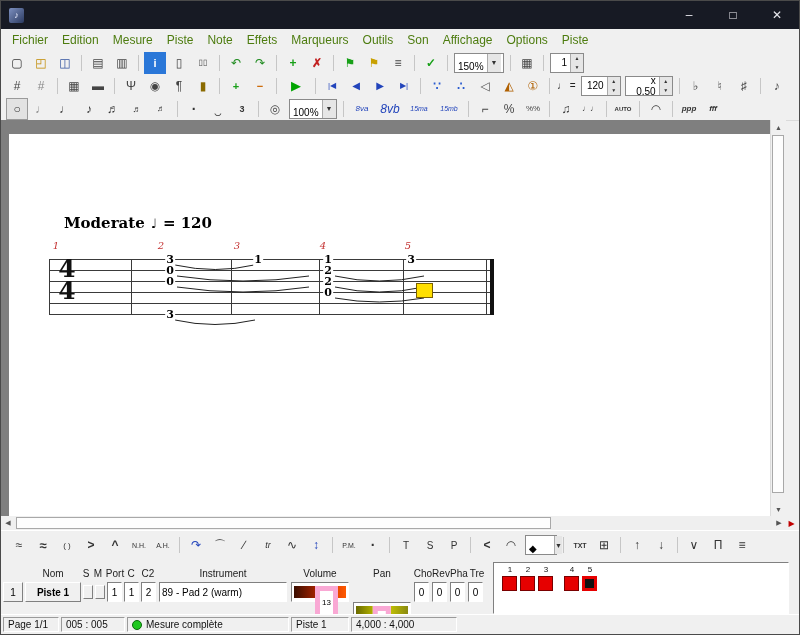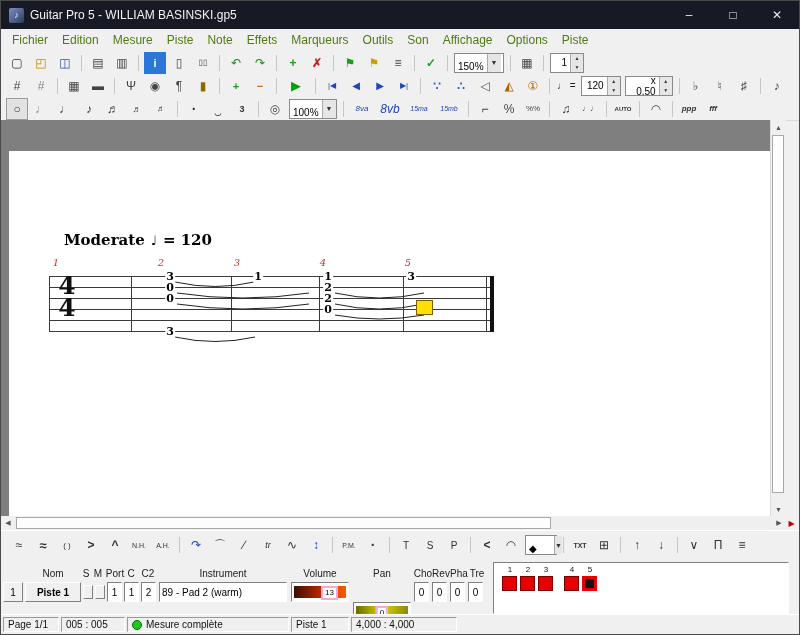--- a/index.html
+++ b/index.html
@@ -36,21 +36,21 @@
             align-items:center;justify-content:center;font-size:7px;color:#333;}
   .tspin{display:inline-flex;height:18px;border:1px solid #8a8a8a;background:#fff;margin:0 2px;
          flex:none;font-size:10px;align-items:center;}
   .tspin .v{padding:0 3px;flex:1;text-align:right;}
   .tspin .ud{display:flex;flex-direction:column;width:12px;border-left:1px solid #aaa;height:100%;}
   .tspin .ud span{flex:1;font-size:5px;display:flex;align-items:center;justify-content:center;
                   background:#e6e6e6;color:#333;}
   .tlbl{font-size:10px;margin:0 3px;flex:none;color:#222;}
   
   .viewport{position:absolute;top:119px;left:0;width:785px;height:396px;background:#7f7f7f;overflow:hidden;}
-  .page{position:absolute;left:8px;top:14px;width:768px;height:382px;background:#fff;margin-top:17px;}
+  .page{position:absolute;left:8px;top:14px;width:768px;height:382px;background:#fff;}
   .tempo-mark{position:absolute;left:55px;top:80px;font-family:"DejaVu Serif",serif;
               font-weight:bold;font-size:15px;color:#000;display:flex;align-items:baseline;gap:6px;}
   .tempo-mark .noteglyph{font-size:13px;}
   .mnum{position:absolute;top:106px;font-family:"DejaVu Serif",serif;font-style:italic;
         color:#c43333;font-size:10px;transform:translateX(-50%);}
   .tsig{position:absolute;left:44px;width:28px;text-align:center;color:#111;
         font-family:"DejaVu Serif",serif;font-weight:bold;font-size:25px;line-height:22px;}
   .tabnote{position:absolute;background:#fff;font-family:"DejaVu Serif",serif;font-weight:bold;
            font-size:11px;line-height:13px;padding:0 1px;transform:translateX(-50%);color:#000;}
   .note-cursor{position:absolute;left:407px;top:149px;width:17px;height:15px;background:#ffdf00;
@@ -79,22 +79,22 @@
   .mc{position:absolute;top:24px;height:20px;box-sizing:border-box;font-size:10px;}
   .cell-raised{background:#f0f0f0;border:1px solid;border-color:#fff #808080 #808080 #fff;
                display:flex;align-items:center;justify-content:center;}
   .cell-sunken{background:#fff;border:1px solid;border-color:#808080 #fff #fff #808080;
                display:flex;align-items:center;padding:0 2px;}
   .slider{background:#fff;border:1px solid;border-color:#808080 #fff #fff #808080;position:relative;}
   .vol-fill{position:absolute;left:2px;right:2px;top:3px;bottom:3px;
             background:linear-gradient(90deg,#3a0e00,#c42800 55%,#ff5a00);}
   .pan-fill{position:absolute;left:2px;right:2px;top:3px;bottom:3px;
             background:linear-gradient(90deg,#6a6a00,#d8d800 50%,#8a8a10);}
-  .slider-val{position:absolute;top:3px;background:#fff;border:2px solid #f9a8d4;font-size:8px;
-              line-height:10px;padding:0 2px;color:#000;}
+  .slider-val{position:absolute;top:3px;background:#fff;border:5px solid #f9a8d4;font-size:8px;
+              line-height:10px;padding:7px 2px;color:#000;}
   .vol-pos{right:10px;} .pan-pos{left:50%;transform:translateX(-50%);}
   .mstrip{position:absolute;left:492px;top:4px;width:296px;height:52px;background:#fff;
           border:1px solid;border-color:#808080 #fff #fff #808080;box-sizing:border-box;}
   .mslabel{position:absolute;top:2px;width:16px;text-align:center;font-size:8px;color:#111;}
   .msquare{position:absolute;top:13px;width:15px;height:15px;background:#e60000;
            border:1px solid #7a0000;box-sizing:border-box;}
   .msquare.current{background:#111;border:3px solid #e60000;}
   
   .statusbar{position:absolute;bottom:0;left:0;right:0;height:19px;background:#f0f0f0;
              border-top:1px solid #fff;}
@@ -104,21 +104,20 @@
   .led{width:8px;height:8px;border-radius:50%;background:#1ec81e;border:1px solid #0a6a0a;
        margin-right:4px;flex:none;}
 </style>
 </head>
 <body>
 
 <div class="app">
 
   <div class="titlebar">
     <div class="app-icon">♪</div>
-    <div class="title-text">Guitar Pro 5 - WILLIAM BASINSKI.gp5</div>
     <div class="win-controls">
       <div class="win-btn">–</div>
       <div class="win-btn">□</div>
       <div class="win-btn">✕</div>
     </div>
   </div>
 
   <div class="menubar" id="menubar">
       <span class="menu-item">Fichier</span>
       <span class="menu-item">Edition</span>

